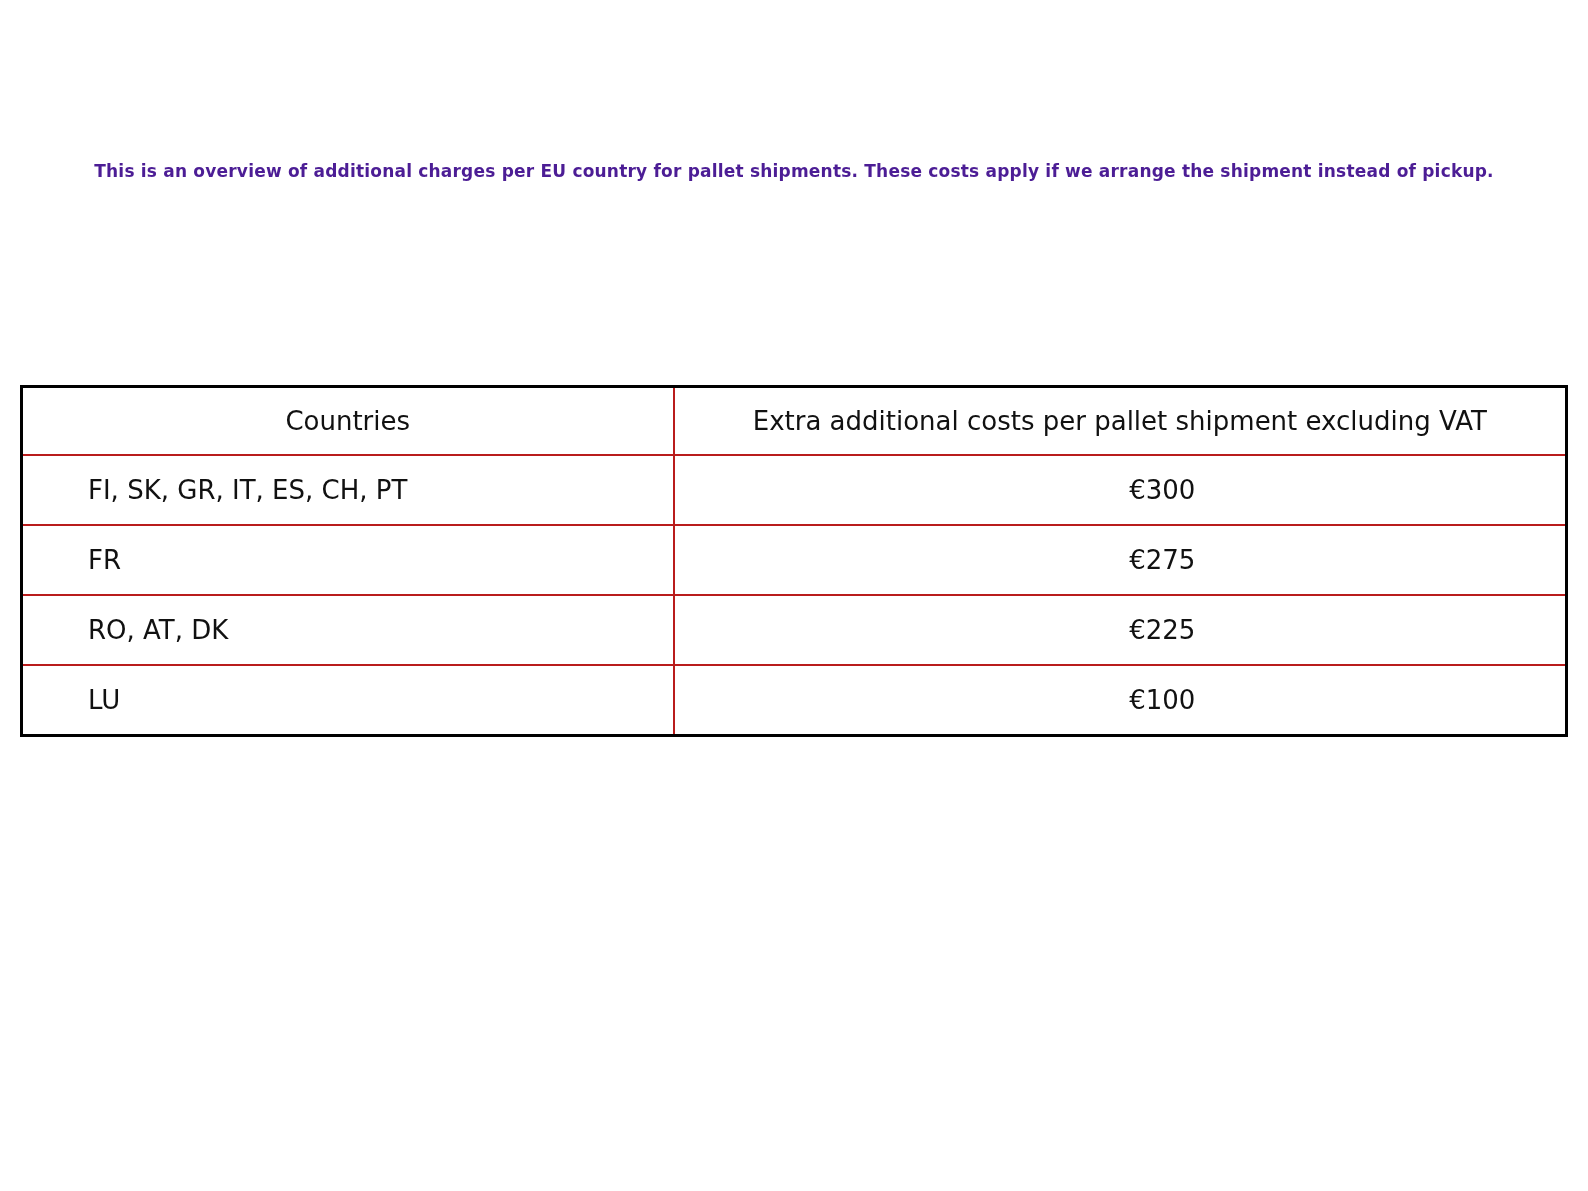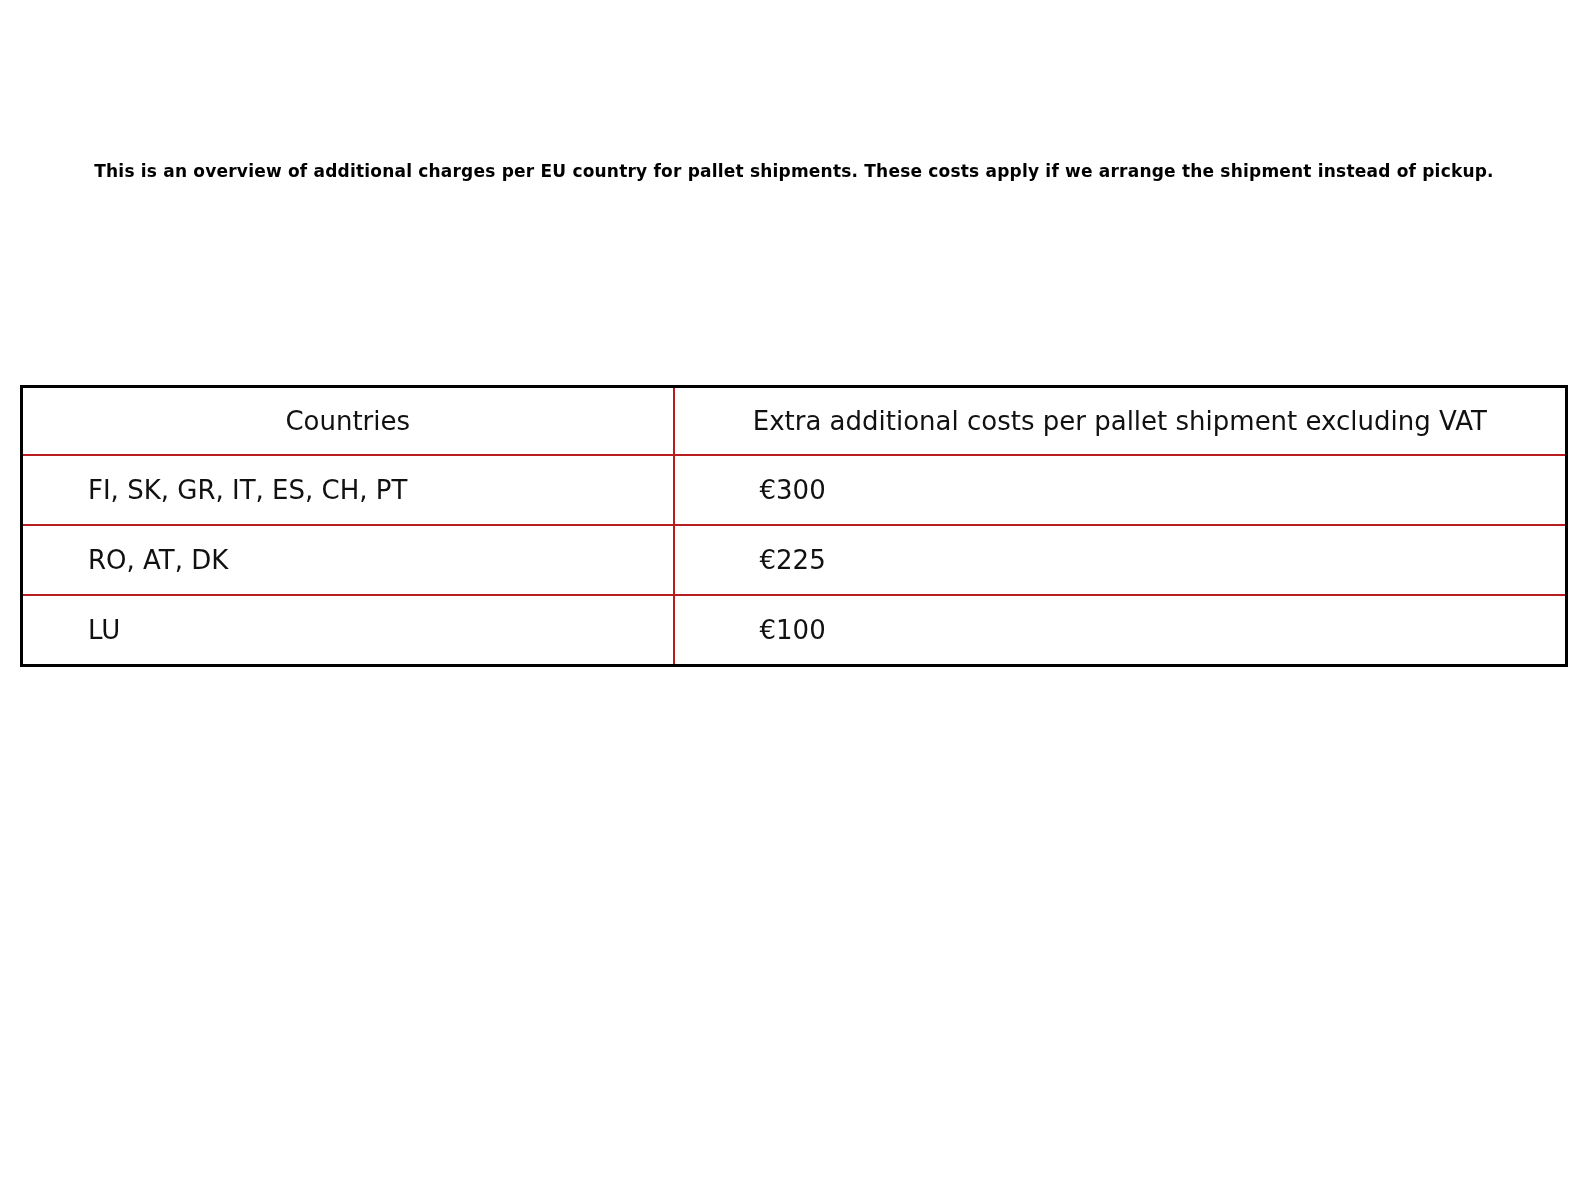--- a/index.html
+++ b/index.html
@@ -18,21 +18,21 @@
     background: #ffffff;
   }
   .page-title {
     position: absolute;
     top: 161px;
     left: 0;
     width: 1588px;
     text-align: center;
     font-size: 17px;
     font-weight: bold;
-    color: #000000;
+    color: #4c1d95;
     letter-spacing: 0.2px;
   }
   table.charges {
     position: absolute;
     left: 20px;
     top: 385px;
     width: 1548px;
     border-collapse: collapse;
     table-layout: fixed;
     background: #ffffff;
@@ -51,21 +51,21 @@
   }
   table.charges thead th {
     height: 66px;
     text-align: center;
   }
   table.charges tbody td {
     height: 68px;
     text-align: left;
   }
   table.charges tbody td.countries { padding-left: 65px; margin-top: 23px; }
-  table.charges tbody td.cost { padding-left: 85px; }
+  table.charges tbody td.cost { padding-left: 85px; text-align: center; }
 </style>
 </head>
 <body>
 
 <div class="page">
 
   <div class="page-title">This is an overview of additional charges per EU country for pallet shipments. These costs apply if we arrange the shipment instead of pickup.</div>
 
   <table class="charges">
     <colgroup>
@@ -77,20 +77,24 @@
         <th>Countries</th>
         <th>Extra additional costs per pallet shipment excluding VAT</th>
       </tr>
     </thead>
     <tbody>
       <tr>
         <td class="countries">FI, SK, GR, IT, ES, CH, PT</td>
         <td class="cost">€300</td>
       </tr>
       <tr>
+        <td class="countries">FR</td>
+        <td class="cost">€275</td>
+      </tr>
+      <tr>
         <td class="countries">RO, AT, DK</td>
         <td class="cost">€225</td>
       </tr>
       <tr>
         <td class="countries">LU</td>
         <td class="cost">€100</td>
       </tr>
     </tbody>
   </table>
 

